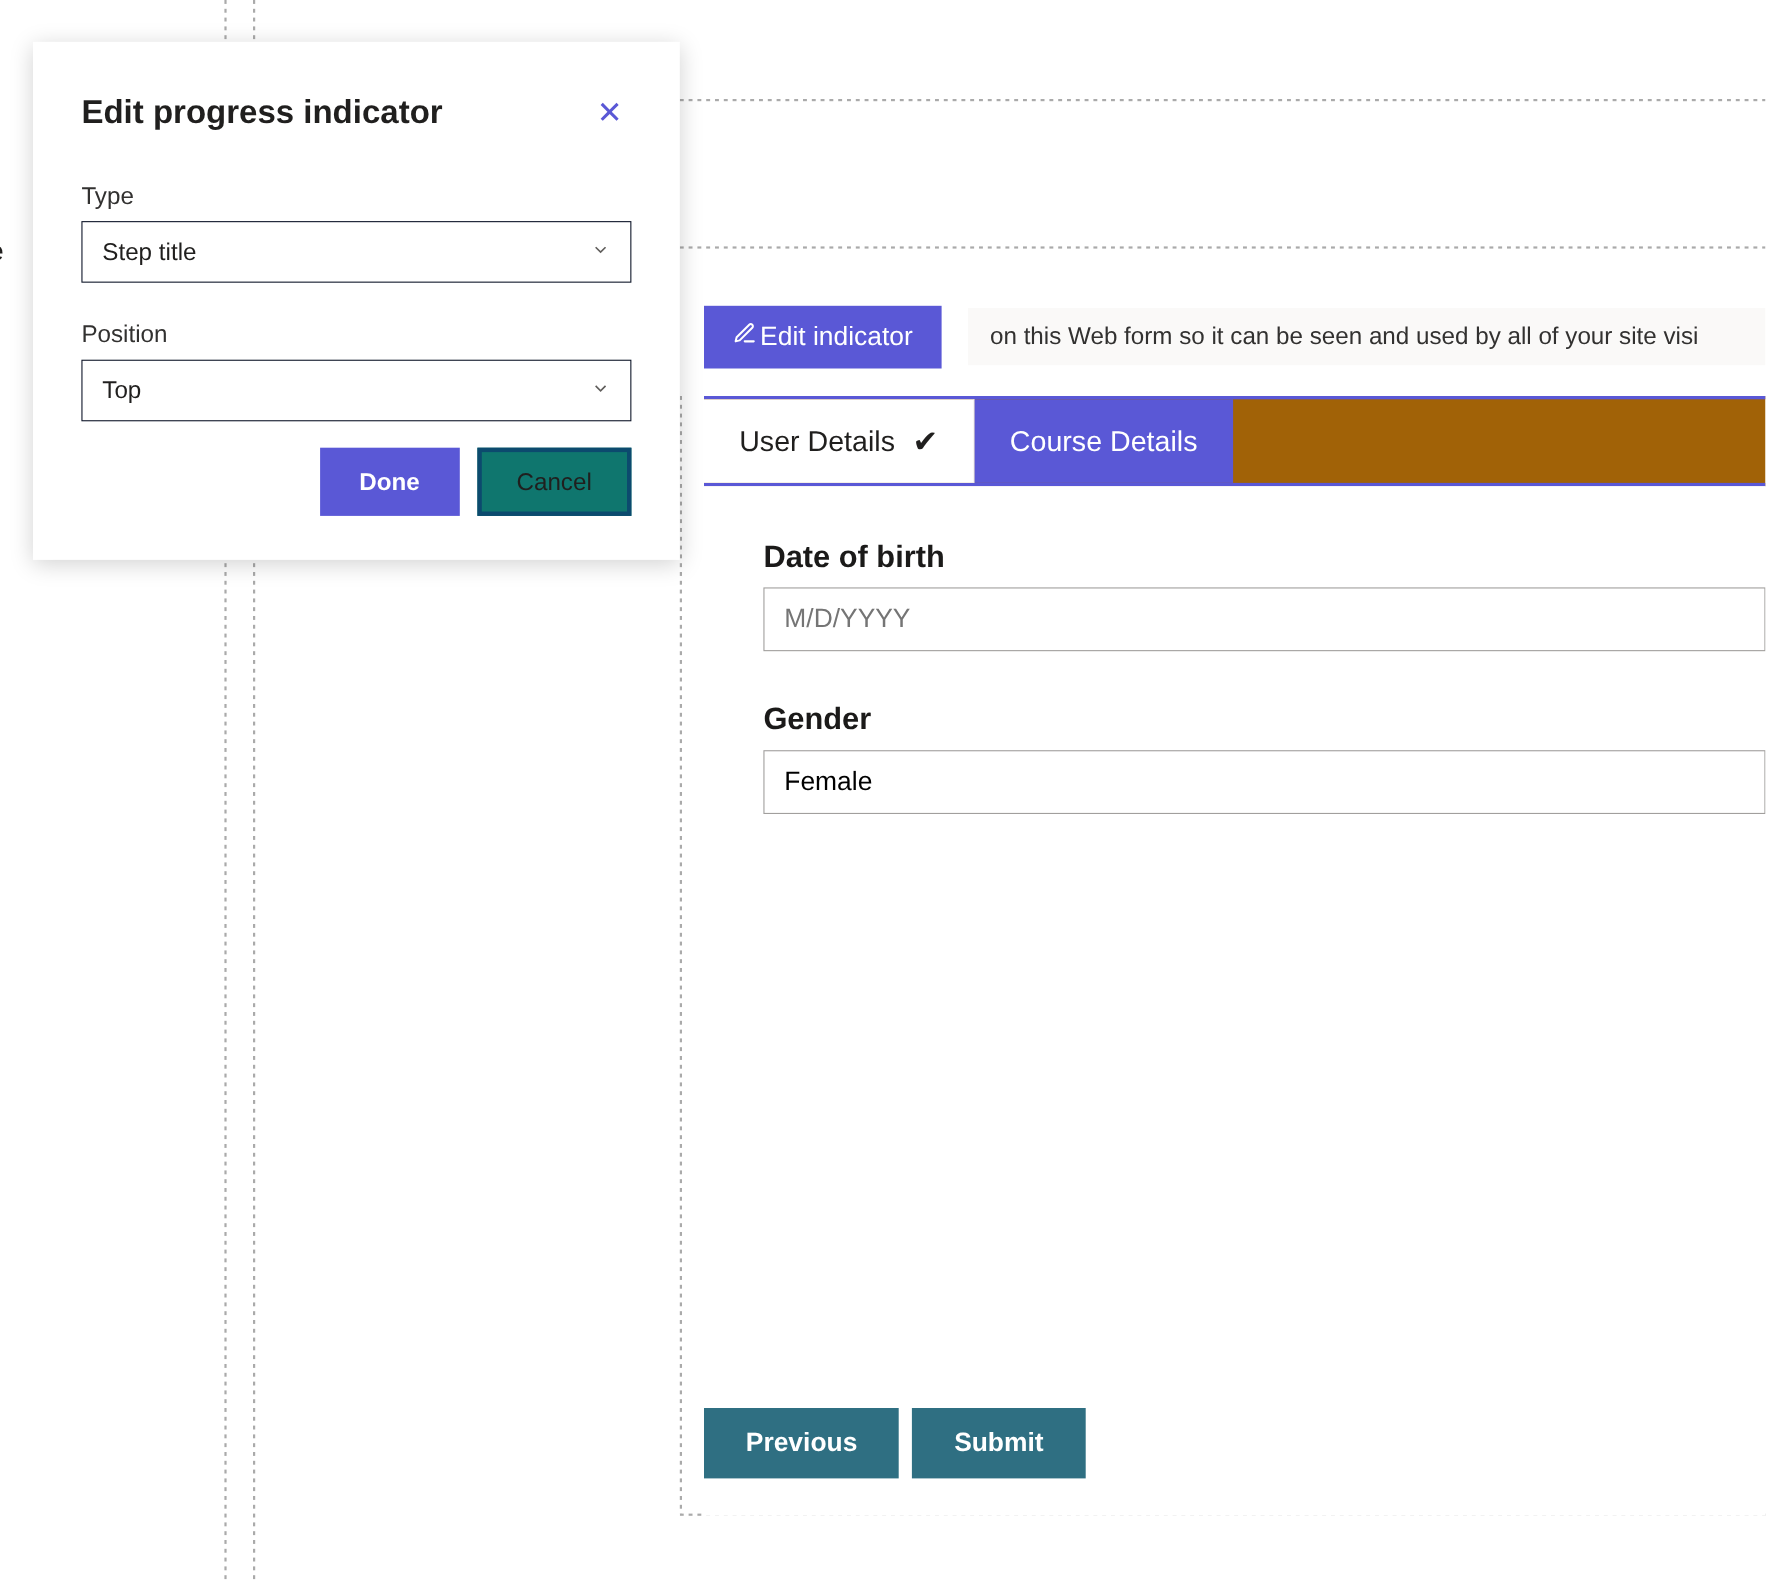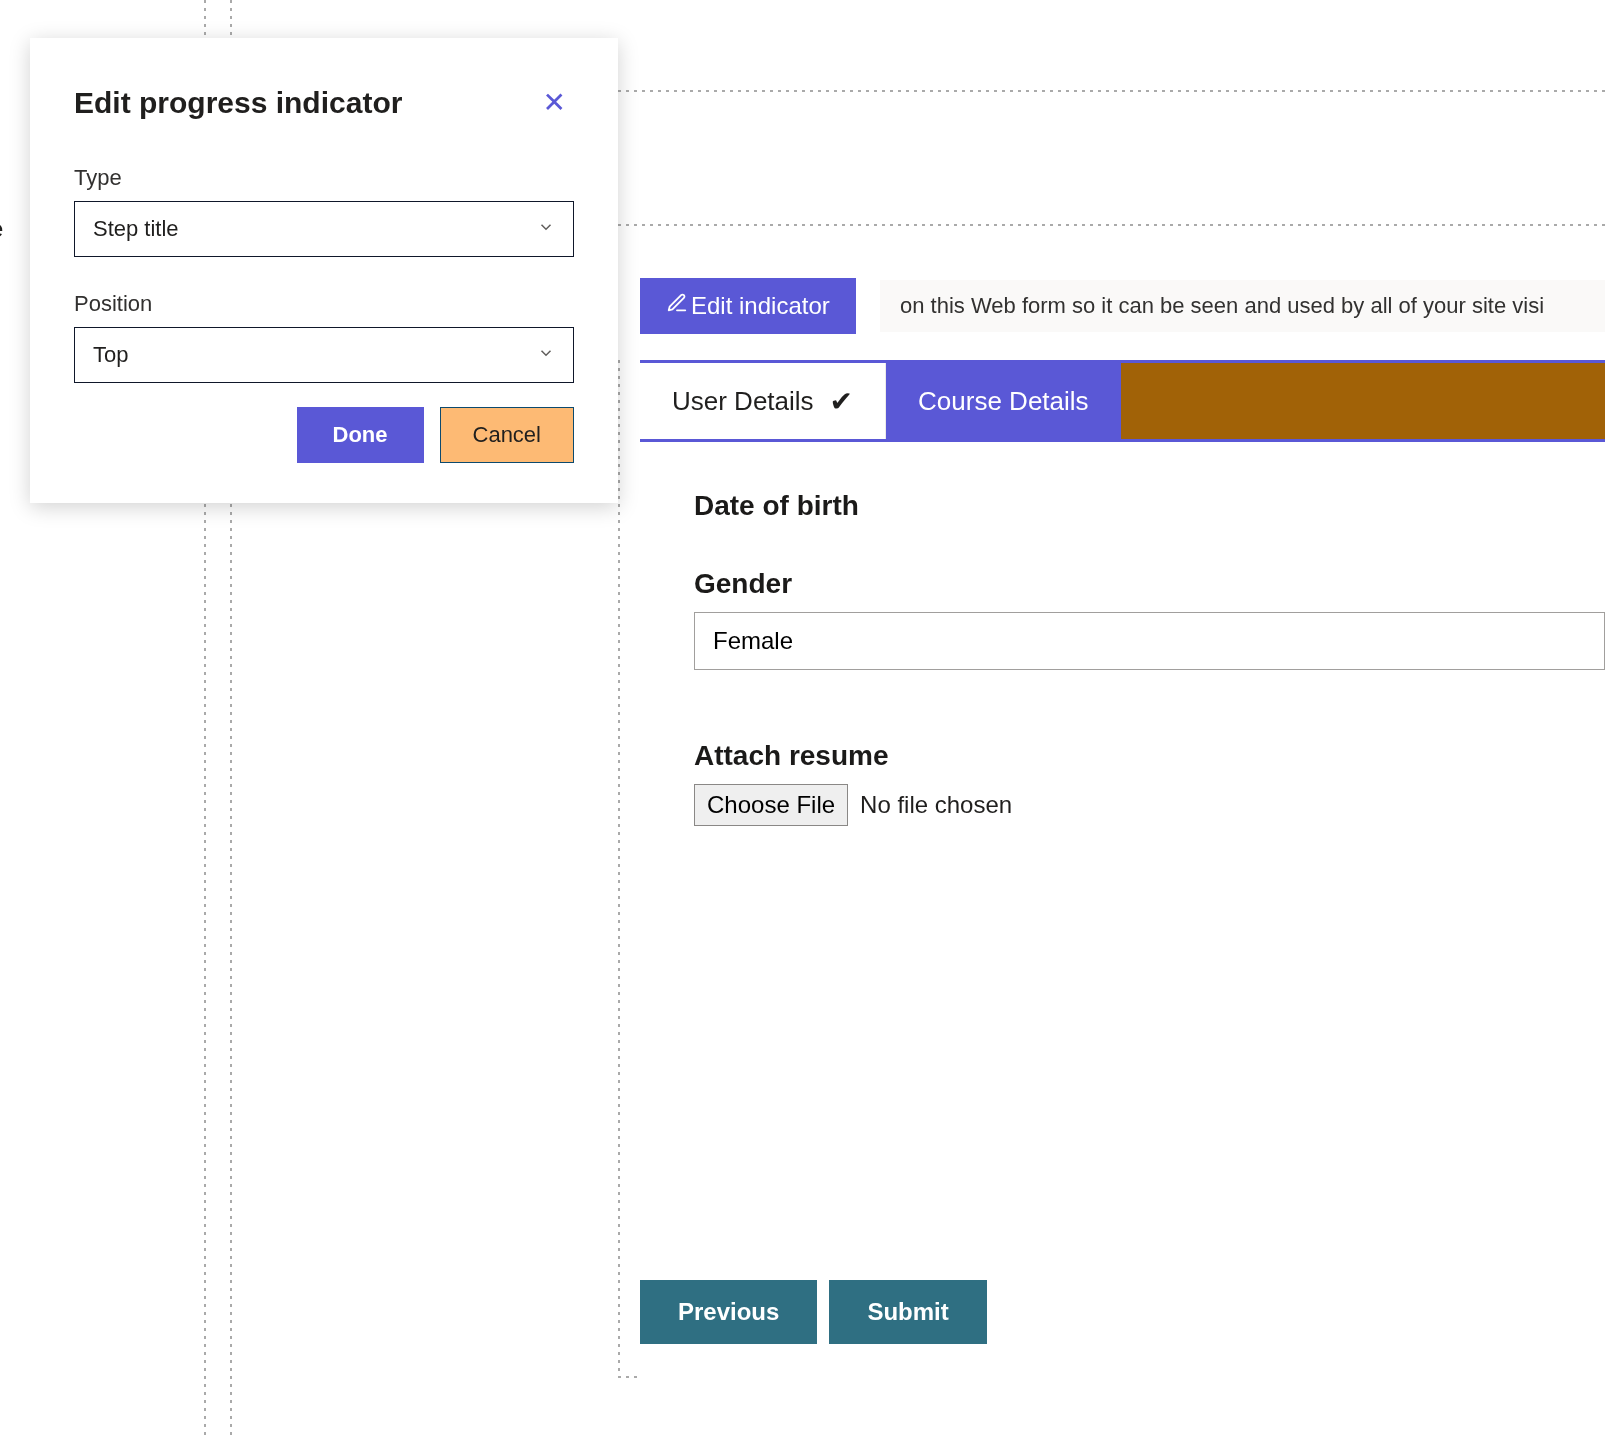--- a/index.html
+++ b/index.html
@@ -260,23 +260,23 @@
   .btn-done {
     background: #5A58D6;
     color: #fff;
     border: none;
     padding: 14px 36px;
     font-size: 22px;
     font-weight: 600;
     cursor: pointer;
   }
   .btn-cancel {
-    background: #fdba74;
-    color: #201f1e;
-    border: 1px solid #0c4a6e;
+    background: #0f766e;
+    color: #201f1e;
+    border: 4px solid #0c4a6e;
     padding: 14px 32px;
     font-size: 22px;
     cursor: pointer;
   }
 </style>
 </head>
 <body>
 
 <div class="outer-dashed-left"></div>
 <div class="outer-dashed-left-inner"></div>
@@ -307,32 +307,26 @@
     <span class="check">✔</span>
   </div>
   <div class="step active">
     <span>Course Details</span>
   </div>
 </div>
 
 <div class="form-body">
   <div class="field-group">
     <div class="field-label">Date of birth</div>
+    <input class="text-input" type="text" style="color: rgb(96, 94, 92);" placeholder="M/D/YYYY">
   </div>
   <div class="field-group">
     <div class="field-label">Gender</div>
     <div class="text-input select-box filled">
       <span>Female</span>
-    </div>
-  </div>
-  <div class="field-group" style="margin-top:70px;">
-    <div class="field-label">Attach resume</div>
-    <div class="file-row">
-      <button class="choose-file-btn">Choose File</button>
-      <span class="file-status">No file chosen</span>
     </div>
   </div>
 </div>
 
 <div class="button-row">
   <button class="nav-btn">Previous</button>
   <button class="nav-btn">Submit</button>
 </div>
 
 <div class="modal">

